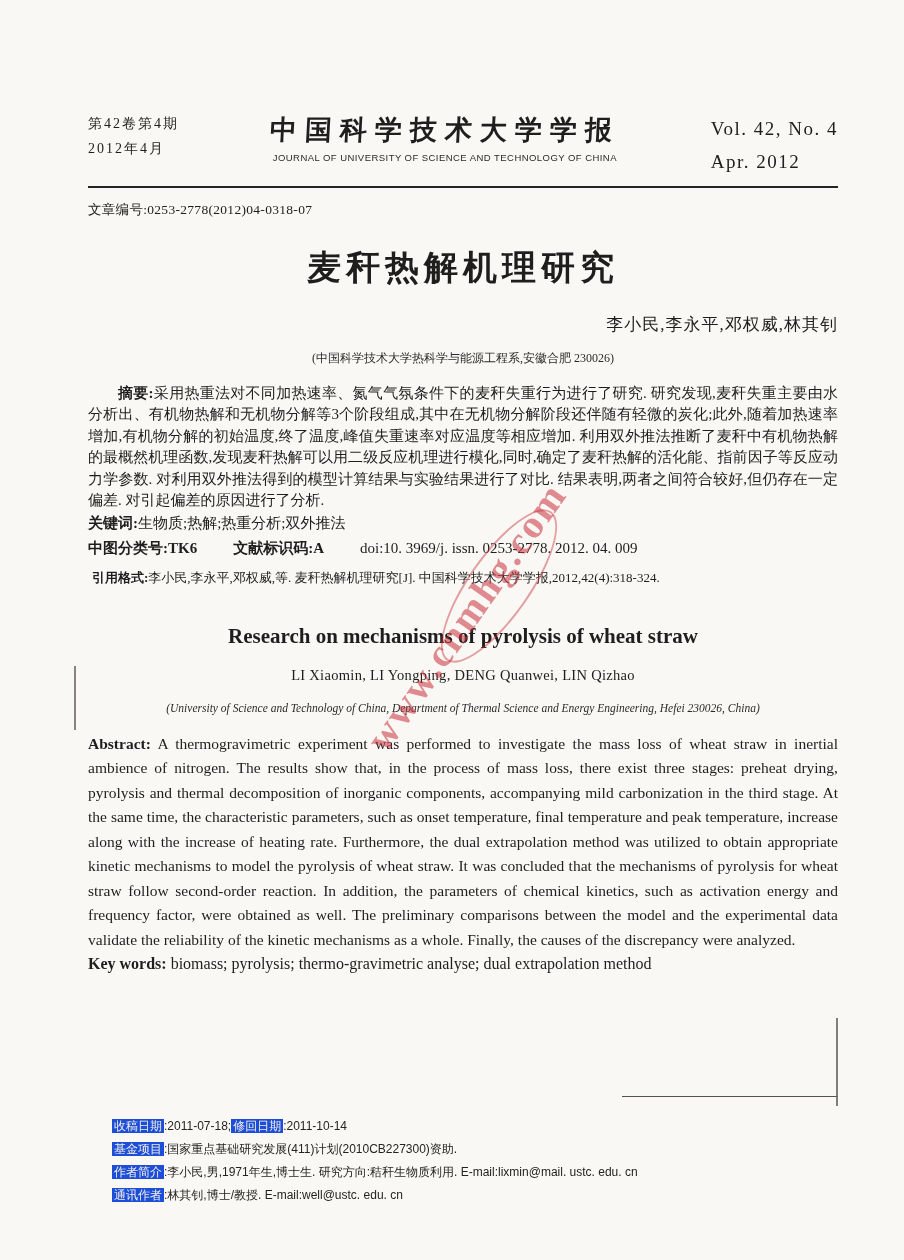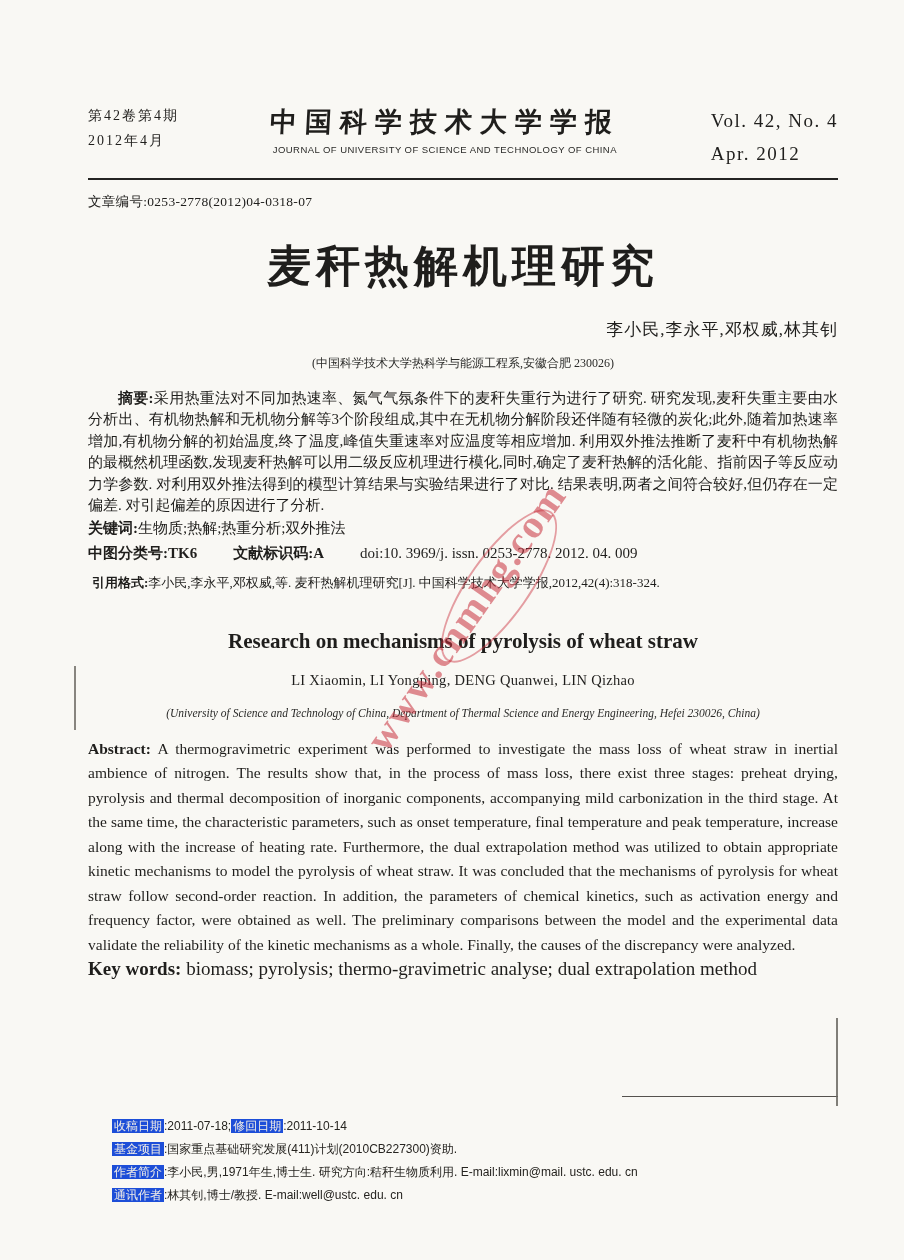--- a/index.html
+++ b/index.html
@@ -5,61 +5,61 @@
   html,body { margin:0; padding:0; background:#d8d8d6; }
   .page {
     position:relative;
     width:904px; height:1260px;
     margin:0 auto;
     background:#f9f8f4;
     font-family:"Liberation Serif","DejaVu Serif",serif;
     color:#1f1e1c;
     overflow:hidden;
   }
-  .content { position:absolute; left:88px; top:104px; width:750px; }
+  .content { position:absolute; left:88px; top:112px; width:750px; }
 
   
   .hdr { display:flex; justify-content:space-between; align-items:flex-start; }
   .hdr-left { font-size:14px; line-height:1.75; letter-spacing:2px; white-space:nowrap; }
   .hdr-center { flex:1; text-align:center; margin:0 8px; }
   .journal-cn {
     font-family:"DejaVu Serif",serif;
     font-size:27px; font-weight:bold; letter-spacing:8px;
     transform:skewX(-3deg); white-space:nowrap;
   }
   .journal-en {
     font-family:"Liberation Sans","DejaVu Sans",sans-serif;
     font-size:9.5px; letter-spacing:0.45px; margin-top:4px; white-space:nowrap; color:#2a2a28;
   }
   .hdr-right { font-size:19px; line-height:1.75; letter-spacing:1.5px; white-space:nowrap; }
   .hdr-rule { height:2px; background:#242422; margin-top:7px; }
 
   .article-id { font-size:13.5px; margin-top:13px; letter-spacing:0.3px; }
 
   
-  .title-cn { text-align:center; font-size:44px; font-weight:bold; letter-spacing:5px; margin-top:26px; }
+  .title-cn { text-align:center; font-size:34px; font-weight:bold; letter-spacing:5px; margin-top:26px; }
   .authors-cn { text-align:right; font-size:17px; letter-spacing:1px; margin-top:22px; }
   .affil-cn { text-align:center; font-size:12px; margin-top:14px; color:#2a2a28; }
 
   .abstract-cn { font-size:15px; line-height:21.5px; text-align:justify; text-indent:2em; margin:16px 0 0 0; }
   .lbl { font-weight:bold; }
   .keywords-cn { font-size:15px; margin:2px 0 0 0; }
   .meta-line { font-size:15px; margin:6px 0 0 0; }
   .meta-gap { display:inline-block; width:36px; }
 
   .cite-block { font-size:13px; line-height:20px; margin-top:10px; }
   .cite-block p { margin:4px; }
   .cite-en-line { margin-left:32px !important; text-align:justify; }
 
   
   .title-en { text-align:center; font-size:21px; font-weight:bold; margin-top:36px; }
   .authors-en { text-align:center; font-size:14.5px; letter-spacing:0.3px; margin-top:18px; }
   .affil-en { text-align:center; font-size:11.5px; font-style:italic; margin-top:18px; color:#2a2a28; }
   .abstract-en { font-size:15.5px; line-height:24.5px; text-align:justify; margin:18px 0 0 0; }
-  .keywords-en { font-size:19px; line-height:24.5px; margin:0; }
+  .keywords-en { font-size:16px; line-height:24.5px; margin:0; }
 
   
   .foot-rule { position:absolute; left:622px; top:1096px; width:216px; height:1px; background:#55524e; }
   .footer {
     position:absolute; left:112px; top:1116px; width:726px;
     font-family:"Liberation Sans","DejaVu Sans",sans-serif;
     font-size:12px; line-height:20px; color:#262420;
   }
   .footer p { margin:0 0 3px 0; }
   .flabel { background:#1d4ed8; color:#f1ede6; padding:0 2px; font-weight:normal; }

